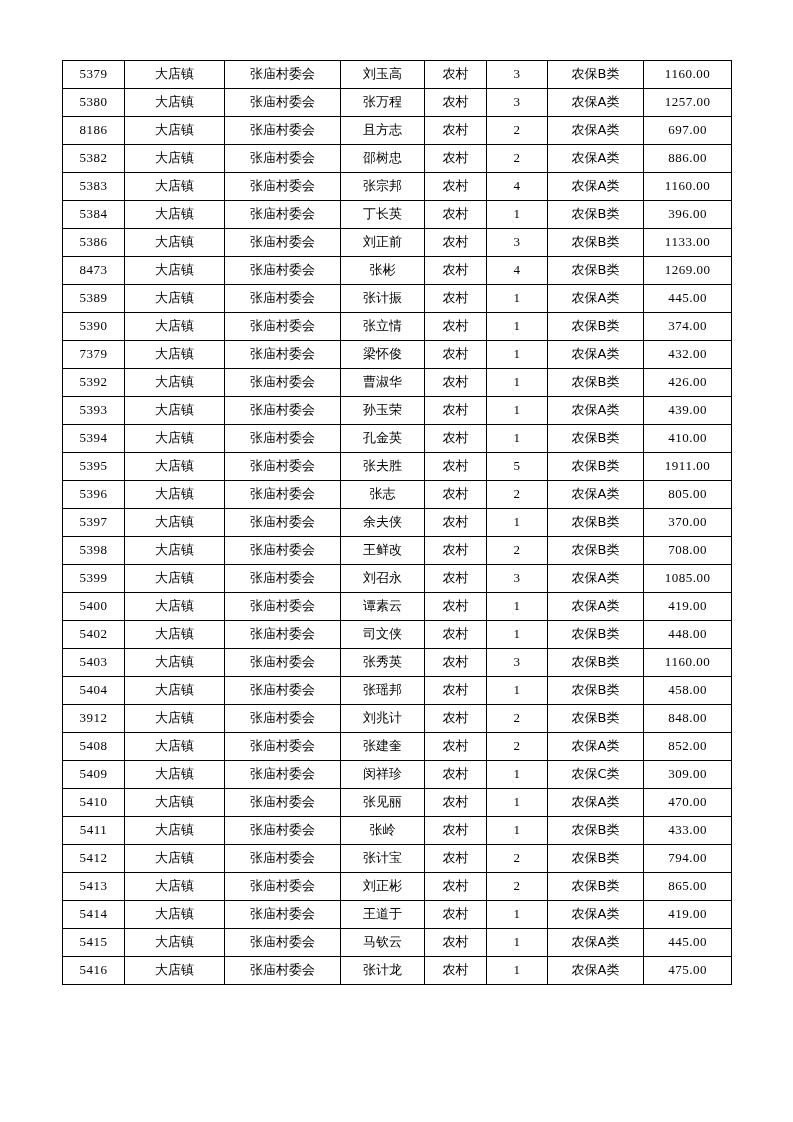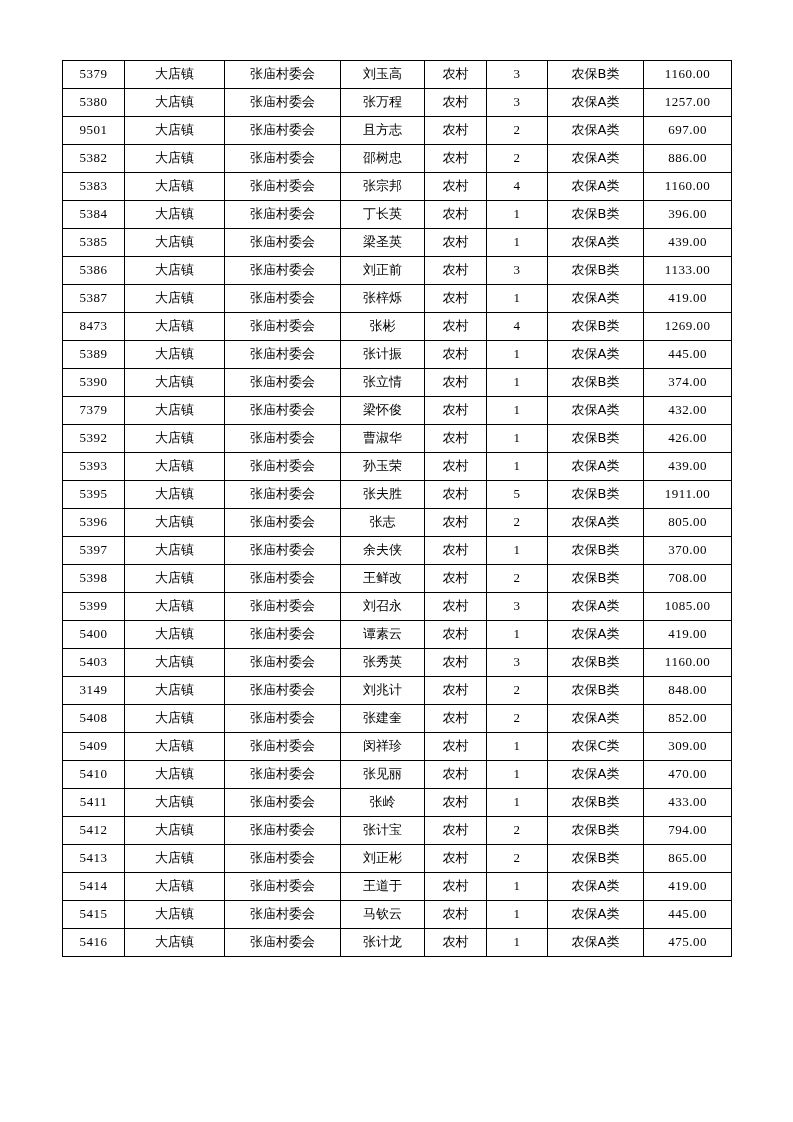--- a/index.html
+++ b/index.html
@@ -85,21 +85,21 @@
           <td class="num-cell">5380</td>
           <td class="cn-cell">大店镇</td>
           <td class="cn-cell">张庙村委会</td>
           <td class="cn-cell">张万程</td>
           <td class="cn-cell">农村</td>
           <td class="num-cell">3</td>
           <td class="cn-cell">农保A类</td>
           <td class="num-cell">1257.00</td>
         </tr>
         <tr>
-          <td class="num-cell">9501</td>
+          <td class="num-cell">8186</td>
           <td class="cn-cell">大店镇</td>
           <td class="cn-cell">张庙村委会</td>
           <td class="cn-cell">且方志</td>
           <td class="cn-cell">农村</td>
           <td class="num-cell">2</td>
           <td class="cn-cell">农保A类</td>
           <td class="num-cell">697.00</td>
         </tr>
         <tr>
           <td class="num-cell">5382</td>
@@ -125,181 +125,191 @@
           <td class="num-cell">5384</td>
           <td class="cn-cell">大店镇</td>
           <td class="cn-cell">张庙村委会</td>
           <td class="cn-cell">丁长英</td>
           <td class="cn-cell">农村</td>
           <td class="num-cell">1</td>
           <td class="cn-cell">农保B类</td>
           <td class="num-cell">396.00</td>
         </tr>
         <tr>
-          <td class="num-cell">5385</td>
-          <td class="cn-cell">大店镇</td>
-          <td class="cn-cell">张庙村委会</td>
-          <td class="cn-cell">梁圣英</td>
+          <td class="num-cell">5386</td>
+          <td class="cn-cell">大店镇</td>
+          <td class="cn-cell">张庙村委会</td>
+          <td class="cn-cell">刘正前</td>
+          <td class="cn-cell">农村</td>
+          <td class="num-cell">3</td>
+          <td class="cn-cell">农保B类</td>
+          <td class="num-cell">1133.00</td>
+        </tr>
+        <tr>
+          <td class="num-cell">8473</td>
+          <td class="cn-cell">大店镇</td>
+          <td class="cn-cell">张庙村委会</td>
+          <td class="cn-cell">张彬</td>
+          <td class="cn-cell">农村</td>
+          <td class="num-cell">4</td>
+          <td class="cn-cell">农保B类</td>
+          <td class="num-cell">1269.00</td>
+        </tr>
+        <tr>
+          <td class="num-cell">5389</td>
+          <td class="cn-cell">大店镇</td>
+          <td class="cn-cell">张庙村委会</td>
+          <td class="cn-cell">张计振</td>
+          <td class="cn-cell">农村</td>
+          <td class="num-cell">1</td>
+          <td class="cn-cell">农保A类</td>
+          <td class="num-cell">445.00</td>
+        </tr>
+        <tr>
+          <td class="num-cell">5390</td>
+          <td class="cn-cell">大店镇</td>
+          <td class="cn-cell">张庙村委会</td>
+          <td class="cn-cell">张立情</td>
+          <td class="cn-cell">农村</td>
+          <td class="num-cell">1</td>
+          <td class="cn-cell">农保B类</td>
+          <td class="num-cell">374.00</td>
+        </tr>
+        <tr>
+          <td class="num-cell">7379</td>
+          <td class="cn-cell">大店镇</td>
+          <td class="cn-cell">张庙村委会</td>
+          <td class="cn-cell">梁怀俊</td>
+          <td class="cn-cell">农村</td>
+          <td class="num-cell">1</td>
+          <td class="cn-cell">农保A类</td>
+          <td class="num-cell">432.00</td>
+        </tr>
+        <tr>
+          <td class="num-cell">5392</td>
+          <td class="cn-cell">大店镇</td>
+          <td class="cn-cell">张庙村委会</td>
+          <td class="cn-cell">曹淑华</td>
+          <td class="cn-cell">农村</td>
+          <td class="num-cell">1</td>
+          <td class="cn-cell">农保B类</td>
+          <td class="num-cell">426.00</td>
+        </tr>
+        <tr>
+          <td class="num-cell">5393</td>
+          <td class="cn-cell">大店镇</td>
+          <td class="cn-cell">张庙村委会</td>
+          <td class="cn-cell">孙玉荣</td>
           <td class="cn-cell">农村</td>
           <td class="num-cell">1</td>
           <td class="cn-cell">农保A类</td>
           <td class="num-cell">439.00</td>
         </tr>
         <tr>
-          <td class="num-cell">5386</td>
-          <td class="cn-cell">大店镇</td>
-          <td class="cn-cell">张庙村委会</td>
-          <td class="cn-cell">刘正前</td>
+          <td class="num-cell">5394</td>
+          <td class="cn-cell">大店镇</td>
+          <td class="cn-cell">张庙村委会</td>
+          <td class="cn-cell">孔金英</td>
+          <td class="cn-cell">农村</td>
+          <td class="num-cell">1</td>
+          <td class="cn-cell">农保B类</td>
+          <td class="num-cell">410.00</td>
+        </tr>
+        <tr>
+          <td class="num-cell">5395</td>
+          <td class="cn-cell">大店镇</td>
+          <td class="cn-cell">张庙村委会</td>
+          <td class="cn-cell">张夫胜</td>
+          <td class="cn-cell">农村</td>
+          <td class="num-cell">5</td>
+          <td class="cn-cell">农保B类</td>
+          <td class="num-cell">1911.00</td>
+        </tr>
+        <tr>
+          <td class="num-cell">5396</td>
+          <td class="cn-cell">大店镇</td>
+          <td class="cn-cell">张庙村委会</td>
+          <td class="cn-cell">张志</td>
+          <td class="cn-cell">农村</td>
+          <td class="num-cell">2</td>
+          <td class="cn-cell">农保A类</td>
+          <td class="num-cell">805.00</td>
+        </tr>
+        <tr>
+          <td class="num-cell">5397</td>
+          <td class="cn-cell">大店镇</td>
+          <td class="cn-cell">张庙村委会</td>
+          <td class="cn-cell">余夫侠</td>
+          <td class="cn-cell">农村</td>
+          <td class="num-cell">1</td>
+          <td class="cn-cell">农保B类</td>
+          <td class="num-cell">370.00</td>
+        </tr>
+        <tr>
+          <td class="num-cell">5398</td>
+          <td class="cn-cell">大店镇</td>
+          <td class="cn-cell">张庙村委会</td>
+          <td class="cn-cell">王鲜改</td>
+          <td class="cn-cell">农村</td>
+          <td class="num-cell">2</td>
+          <td class="cn-cell">农保B类</td>
+          <td class="num-cell">708.00</td>
+        </tr>
+        <tr>
+          <td class="num-cell">5399</td>
+          <td class="cn-cell">大店镇</td>
+          <td class="cn-cell">张庙村委会</td>
+          <td class="cn-cell">刘召永</td>
           <td class="cn-cell">农村</td>
           <td class="num-cell">3</td>
-          <td class="cn-cell">农保B类</td>
-          <td class="num-cell">1133.00</td>
-        </tr>
-        <tr>
-          <td class="num-cell">5387</td>
-          <td class="cn-cell">大店镇</td>
-          <td class="cn-cell">张庙村委会</td>
-          <td class="cn-cell">张梓烁</td>
+          <td class="cn-cell">农保A类</td>
+          <td class="num-cell">1085.00</td>
+        </tr>
+        <tr>
+          <td class="num-cell">5400</td>
+          <td class="cn-cell">大店镇</td>
+          <td class="cn-cell">张庙村委会</td>
+          <td class="cn-cell">谭素云</td>
           <td class="cn-cell">农村</td>
           <td class="num-cell">1</td>
           <td class="cn-cell">农保A类</td>
           <td class="num-cell">419.00</td>
         </tr>
         <tr>
-          <td class="num-cell">8473</td>
-          <td class="cn-cell">大店镇</td>
-          <td class="cn-cell">张庙村委会</td>
-          <td class="cn-cell">张彬</td>
-          <td class="cn-cell">农村</td>
-          <td class="num-cell">4</td>
-          <td class="cn-cell">农保B类</td>
-          <td class="num-cell">1269.00</td>
-        </tr>
-        <tr>
-          <td class="num-cell">5389</td>
-          <td class="cn-cell">大店镇</td>
-          <td class="cn-cell">张庙村委会</td>
-          <td class="cn-cell">张计振</td>
-          <td class="cn-cell">农村</td>
-          <td class="num-cell">1</td>
-          <td class="cn-cell">农保A类</td>
-          <td class="num-cell">445.00</td>
-        </tr>
-        <tr>
-          <td class="num-cell">5390</td>
-          <td class="cn-cell">大店镇</td>
-          <td class="cn-cell">张庙村委会</td>
-          <td class="cn-cell">张立情</td>
-          <td class="cn-cell">农村</td>
-          <td class="num-cell">1</td>
-          <td class="cn-cell">农保B类</td>
-          <td class="num-cell">374.00</td>
-        </tr>
-        <tr>
-          <td class="num-cell">7379</td>
-          <td class="cn-cell">大店镇</td>
-          <td class="cn-cell">张庙村委会</td>
-          <td class="cn-cell">梁怀俊</td>
-          <td class="cn-cell">农村</td>
-          <td class="num-cell">1</td>
-          <td class="cn-cell">农保A类</td>
-          <td class="num-cell">432.00</td>
-        </tr>
-        <tr>
-          <td class="num-cell">5392</td>
-          <td class="cn-cell">大店镇</td>
-          <td class="cn-cell">张庙村委会</td>
-          <td class="cn-cell">曹淑华</td>
-          <td class="cn-cell">农村</td>
-          <td class="num-cell">1</td>
-          <td class="cn-cell">农保B类</td>
-          <td class="num-cell">426.00</td>
-        </tr>
-        <tr>
-          <td class="num-cell">5393</td>
-          <td class="cn-cell">大店镇</td>
-          <td class="cn-cell">张庙村委会</td>
-          <td class="cn-cell">孙玉荣</td>
-          <td class="cn-cell">农村</td>
-          <td class="num-cell">1</td>
-          <td class="cn-cell">农保A类</td>
-          <td class="num-cell">439.00</td>
-        </tr>
-        <tr>
-          <td class="num-cell">5395</td>
-          <td class="cn-cell">大店镇</td>
-          <td class="cn-cell">张庙村委会</td>
-          <td class="cn-cell">张夫胜</td>
-          <td class="cn-cell">农村</td>
-          <td class="num-cell">5</td>
-          <td class="cn-cell">农保B类</td>
-          <td class="num-cell">1911.00</td>
-        </tr>
-        <tr>
-          <td class="num-cell">5396</td>
-          <td class="cn-cell">大店镇</td>
-          <td class="cn-cell">张庙村委会</td>
-          <td class="cn-cell">张志</td>
-          <td class="cn-cell">农村</td>
-          <td class="num-cell">2</td>
-          <td class="cn-cell">农保A类</td>
-          <td class="num-cell">805.00</td>
-        </tr>
-        <tr>
-          <td class="num-cell">5397</td>
-          <td class="cn-cell">大店镇</td>
-          <td class="cn-cell">张庙村委会</td>
-          <td class="cn-cell">余夫侠</td>
-          <td class="cn-cell">农村</td>
-          <td class="num-cell">1</td>
-          <td class="cn-cell">农保B类</td>
-          <td class="num-cell">370.00</td>
-        </tr>
-        <tr>
-          <td class="num-cell">5398</td>
-          <td class="cn-cell">大店镇</td>
-          <td class="cn-cell">张庙村委会</td>
-          <td class="cn-cell">王鲜改</td>
-          <td class="cn-cell">农村</td>
-          <td class="num-cell">2</td>
-          <td class="cn-cell">农保B类</td>
-          <td class="num-cell">708.00</td>
-        </tr>
-        <tr>
-          <td class="num-cell">5399</td>
-          <td class="cn-cell">大店镇</td>
-          <td class="cn-cell">张庙村委会</td>
-          <td class="cn-cell">刘召永</td>
+          <td class="num-cell">5402</td>
+          <td class="cn-cell">大店镇</td>
+          <td class="cn-cell">张庙村委会</td>
+          <td class="cn-cell">司文侠</td>
+          <td class="cn-cell">农村</td>
+          <td class="num-cell">1</td>
+          <td class="cn-cell">农保B类</td>
+          <td class="num-cell">448.00</td>
+        </tr>
+        <tr>
+          <td class="num-cell">5403</td>
+          <td class="cn-cell">大店镇</td>
+          <td class="cn-cell">张庙村委会</td>
+          <td class="cn-cell">张秀英</td>
           <td class="cn-cell">农村</td>
           <td class="num-cell">3</td>
-          <td class="cn-cell">农保A类</td>
-          <td class="num-cell">1085.00</td>
-        </tr>
-        <tr>
-          <td class="num-cell">5400</td>
-          <td class="cn-cell">大店镇</td>
-          <td class="cn-cell">张庙村委会</td>
-          <td class="cn-cell">谭素云</td>
-          <td class="cn-cell">农村</td>
-          <td class="num-cell">1</td>
-          <td class="cn-cell">农保A类</td>
-          <td class="num-cell">419.00</td>
-        </tr>
-        <tr>
-          <td class="num-cell">5403</td>
-          <td class="cn-cell">大店镇</td>
-          <td class="cn-cell">张庙村委会</td>
-          <td class="cn-cell">张秀英</td>
-          <td class="cn-cell">农村</td>
-          <td class="num-cell">3</td>
           <td class="cn-cell">农保B类</td>
           <td class="num-cell">1160.00</td>
         </tr>
         <tr>
-          <td class="num-cell">3149</td>
+          <td class="num-cell">5404</td>
+          <td class="cn-cell">大店镇</td>
+          <td class="cn-cell">张庙村委会</td>
+          <td class="cn-cell">张瑶邦</td>
+          <td class="cn-cell">农村</td>
+          <td class="num-cell">1</td>
+          <td class="cn-cell">农保B类</td>
+          <td class="num-cell">458.00</td>
+        </tr>
+        <tr>
+          <td class="num-cell">3912</td>
           <td class="cn-cell">大店镇</td>
           <td class="cn-cell">张庙村委会</td>
           <td class="cn-cell">刘兆计</td>
           <td class="cn-cell">农村</td>
           <td class="num-cell">2</td>
           <td class="cn-cell">农保B类</td>
           <td class="num-cell">848.00</td>
         </tr>
         <tr>
           <td class="num-cell">5408</td>

